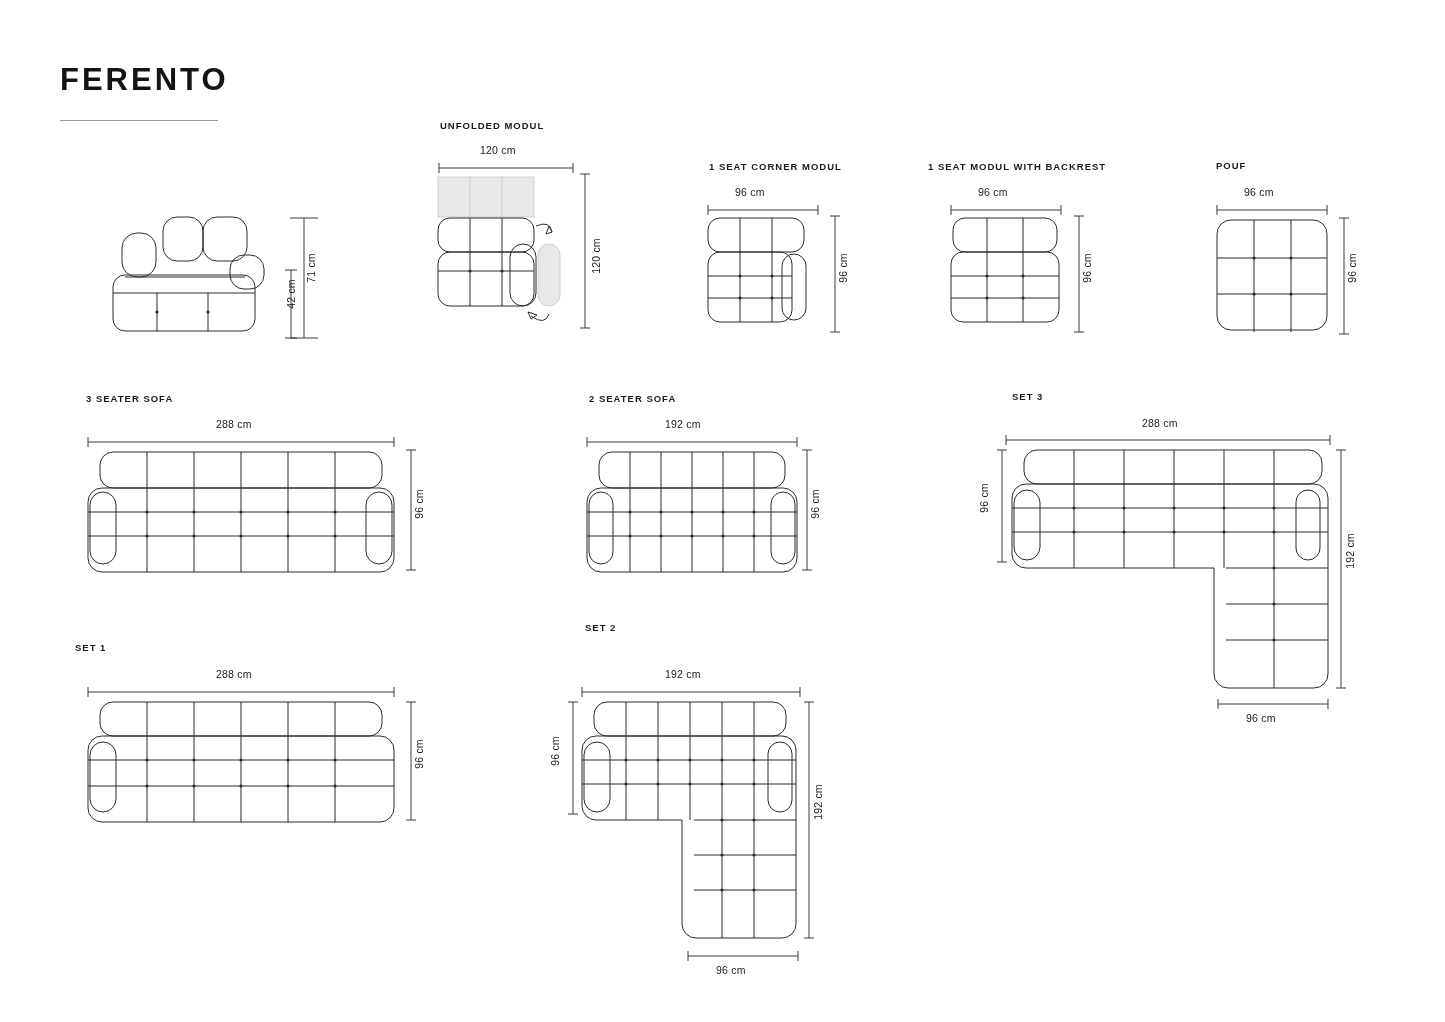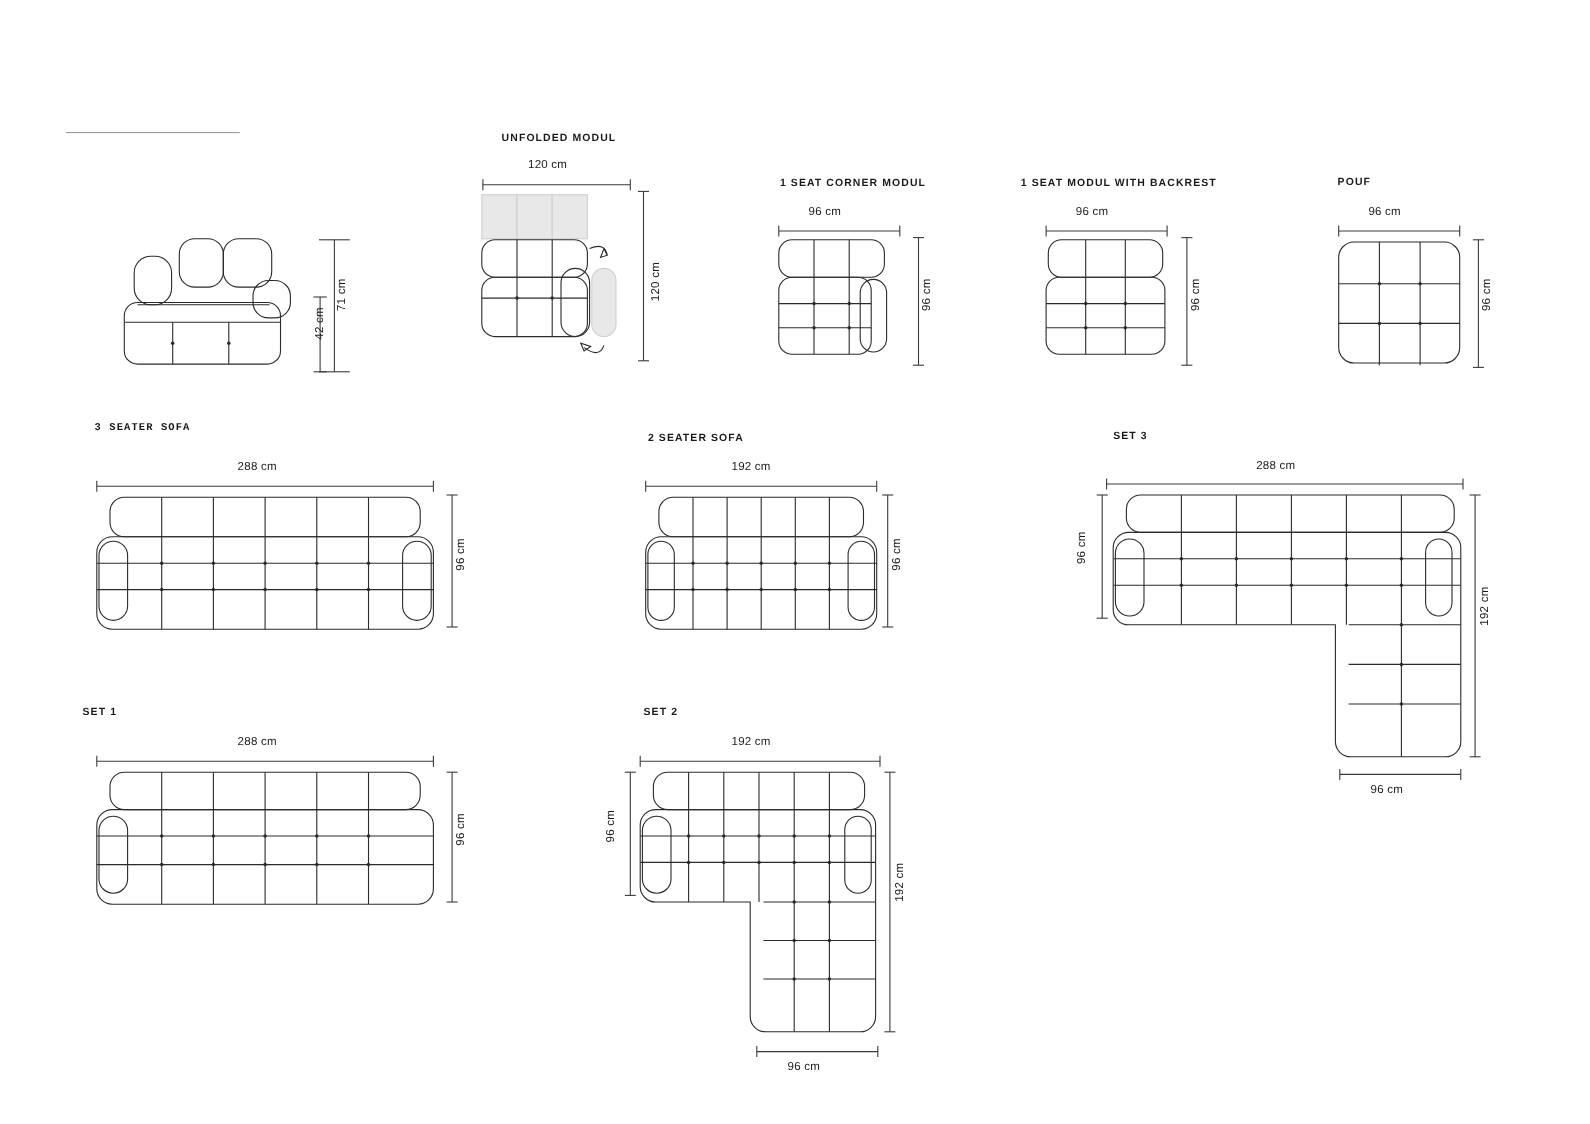--- a/index.html
+++ b/index.html
@@ -24,20 +24,21 @@
   .rot90{transform:rotate(-90deg);}
   svg{display:block;overflow:visible;}
   .ln{stroke:#2b2b2b;stroke-width:1;fill:none;}
   .dimline{stroke:#3a3a3a;stroke-width:1;fill:none;}
 </style>
 </head>
 <body>
 
 <div class="page">
 
+  <div class="abs title" style="left:60px;top:62px;">FERENTO</div>
   <div class="abs title-rule" style="left:60px;top:120px;width:158px;"></div>
 
   <div class="abs" style="left:105px;top:215px;">
     <svg width="190" height="120" viewBox="0 0 190 120">
 
       <rect class="ln" x="58" y="2" width="40" height="44" rx="14"></rect>
       <rect class="ln" x="98" y="2" width="44" height="44" rx="14"></rect>
 
       <rect class="ln" x="17" y="18" width="34" height="44" rx="15"></rect>
 
@@ -60,21 +61,21 @@
       <line class="dimline" x1="19" y1="6" x2="19" y2="126"></line>
       <line class="dimline" x1="5" y1="126" x2="33" y2="126"></line>
       <line class="dimline" x1="0" y1="58" x2="12" y2="58"></line>
       <line class="dimline" x1="6" y1="58" x2="6" y2="126"></line>
       <line class="dimline" x1="0" y1="126" x2="12" y2="126"></line>
     </svg>
   </div>
   <div class="abs dim rot90" style="left:296px;top:262px;">71 cm</div>
   <div class="abs dim rot90" style="left:276px;top:288px;">42 cm</div>
 
-  <div class="abs sec-label" style="left:456px;top:120px;">UNFOLDED MODUL</div>
+  <div class="abs sec-label" style="left:440px;top:120px;">UNFOLDED MODUL</div>
   <div class="abs dim" style="left:480px;top:144px;">120 cm</div>
   <div class="abs" style="left:437px;top:162px;">
     <svg width="140" height="12" viewBox="0 0 140 12">
       <line class="dimline" x1="2" y1="1" x2="2" y2="11"></line>
       <line class="dimline" x1="2" y1="6" x2="136" y2="6"></line>
       <line class="dimline" x1="136" y1="1" x2="136" y2="11"></line>
     </svg>
   </div>
 
   <div class="abs" style="left:436px;top:176px;">
@@ -207,21 +208,21 @@
   </div>
   <div class="abs" style="left:1337px;top:216px;">
     <svg width="14" height="122" viewBox="0 0 14 122">
       <line class="dimline" x1="2" y1="2" x2="12" y2="2"></line>
       <line class="dimline" x1="7" y1="2" x2="7" y2="118"></line>
       <line class="dimline" x1="2" y1="118" x2="12" y2="118"></line>
     </svg>
   </div>
   <div class="abs dim rot90" style="left:1337px;top:262px;">96 cm</div>
 
-  <div class="abs sec-label" style="left:86px;top:383px;font-family:Liberation Mono, monospace;">3 SEATER SOFA</div>
+  <div class="abs sec-label" style="left:86px;top:393px;">3 SEATER SOFA</div>
   <div class="abs dim" style="left:216px;top:418px;">288 cm</div>
   <div class="abs" style="left:86px;top:436px;">
     <svg width="312" height="12" viewBox="0 0 312 12">
       <line class="dimline" x1="2" y1="1" x2="2" y2="11"></line>
       <line class="dimline" x1="2" y1="6" x2="308" y2="6"></line>
       <line class="dimline" x1="308" y1="1" x2="308" y2="11"></line>
     </svg>
   </div>
   <div class="abs" style="left:86px;top:450px;">
     <svg width="310" height="124" viewBox="0 0 310 124">
@@ -432,21 +433,21 @@
   </div>
   <div class="abs" style="left:404px;top:700px;">
     <svg width="14" height="124" viewBox="0 0 14 124">
       <line class="dimline" x1="2" y1="2" x2="12" y2="2"></line>
       <line class="dimline" x1="7" y1="2" x2="7" y2="120"></line>
       <line class="dimline" x1="2" y1="120" x2="12" y2="120"></line>
     </svg>
   </div>
   <div class="abs dim rot90" style="left:404px;top:748px;">96 cm</div>
 
-  <div class="abs sec-label" style="left:585px;top:642px;">SET 2</div>
+  <div class="abs sec-label" style="left:585px;top:622px;">SET 2</div>
   <div class="abs dim" style="left:665px;top:668px;">192 cm</div>
   <div class="abs" style="left:580px;top:686px;">
     <svg width="224" height="12" viewBox="0 0 224 12">
       <line class="dimline" x1="2" y1="1" x2="2" y2="11"></line>
       <line class="dimline" x1="2" y1="6" x2="220" y2="6"></line>
       <line class="dimline" x1="220" y1="1" x2="220" y2="11"></line>
     </svg>
   </div>
   <div class="abs" style="left:580px;top:700px;">
     <svg width="222" height="240" viewBox="0 0 222 240">

